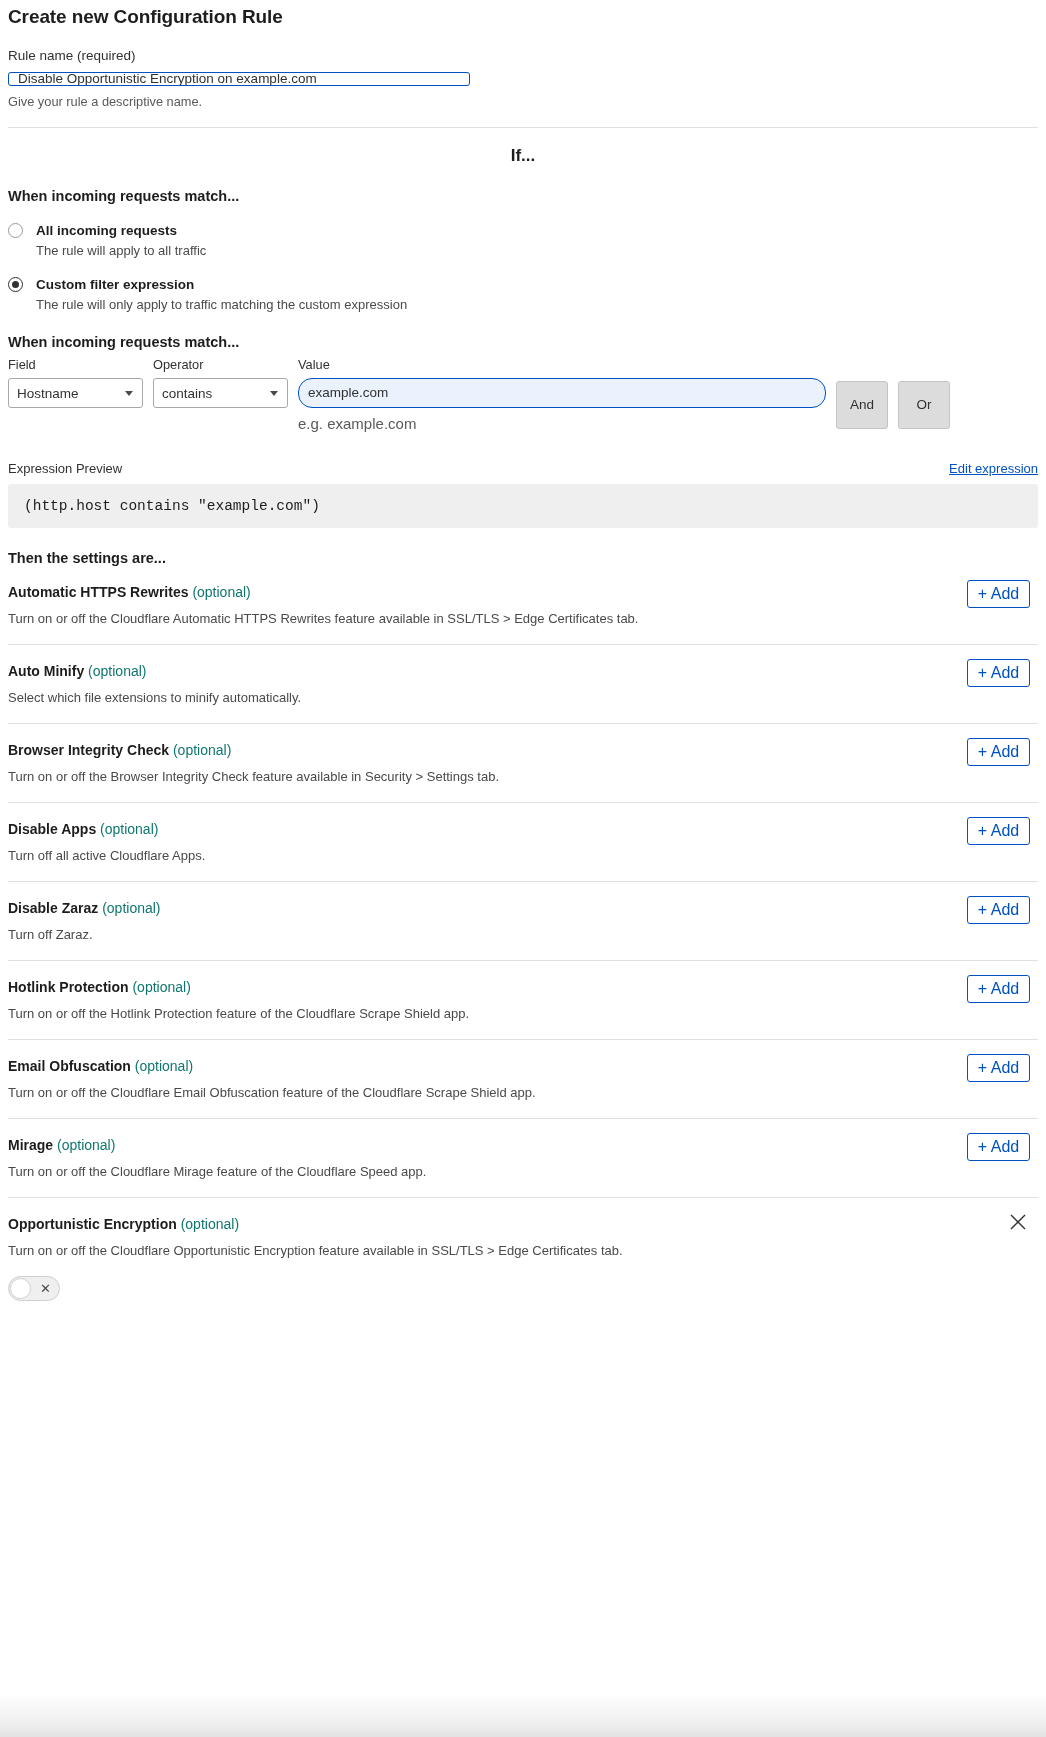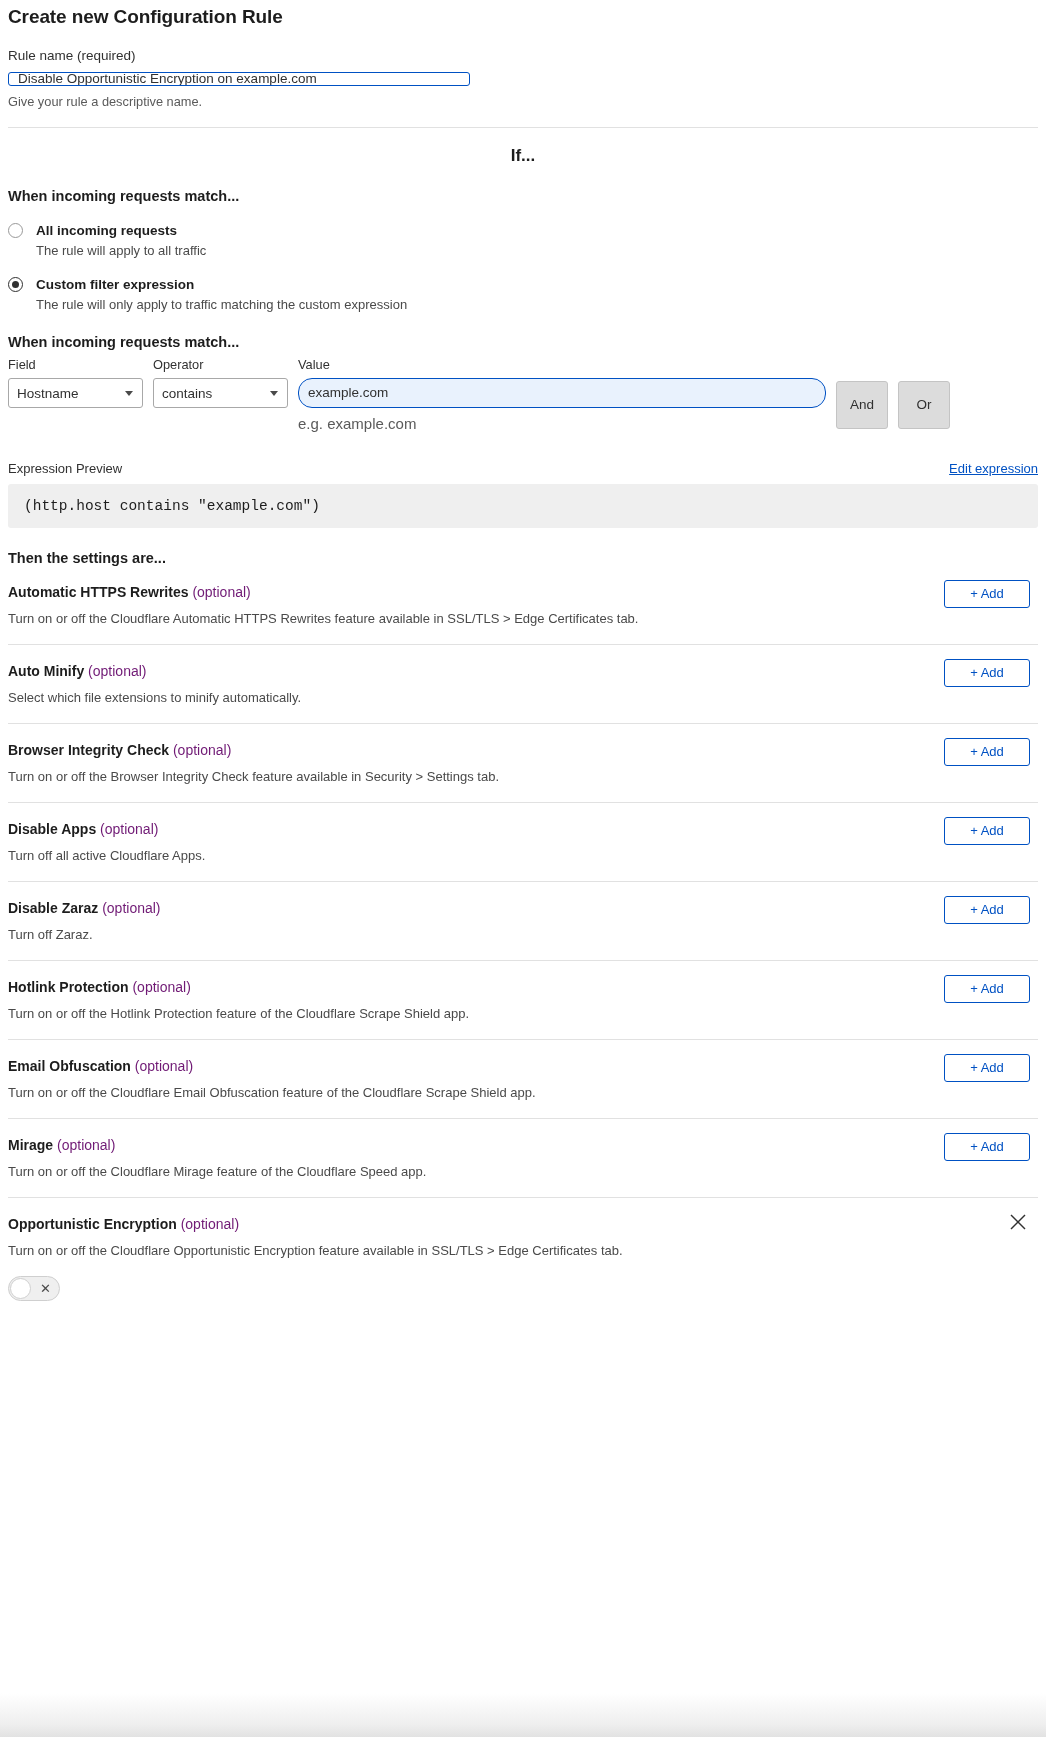--- a/index.html
+++ b/index.html
@@ -213,38 +213,38 @@
   .setting:first-of-type { padding-top: 16px; }
   .setting-title {
     font-size: 14px;
     color: #1d1d1d;
   }
   .setting-title b {
     font-weight: bold;
   }
   .setting-title .opt {
     font-weight: normal;
-    color: #701a75;
+    color: #0f766e;
   }
   .setting-desc {
     font-size: 13px;
     color: #4a4a4a;
     margin-top: 11px;
   }
   .add-btn {
     position: absolute;
     right: 8px;
     top: 14px;
-    width: 86px;
+    width: 63px;
     height: 28px;
     border: 1px solid #0051c3;
     border-radius: 3px;
     background: #fff;
     color: #0051c3;
-    font-size: 13px;
+    font-size: 16px;
     font-family: "Liberation Sans", sans-serif;
     cursor: pointer;
   }
   .close-x {
     position: absolute;
     right: 10px;
     top: 14px;
     width: 20px;
     height: 20px;
     cursor: pointer;

